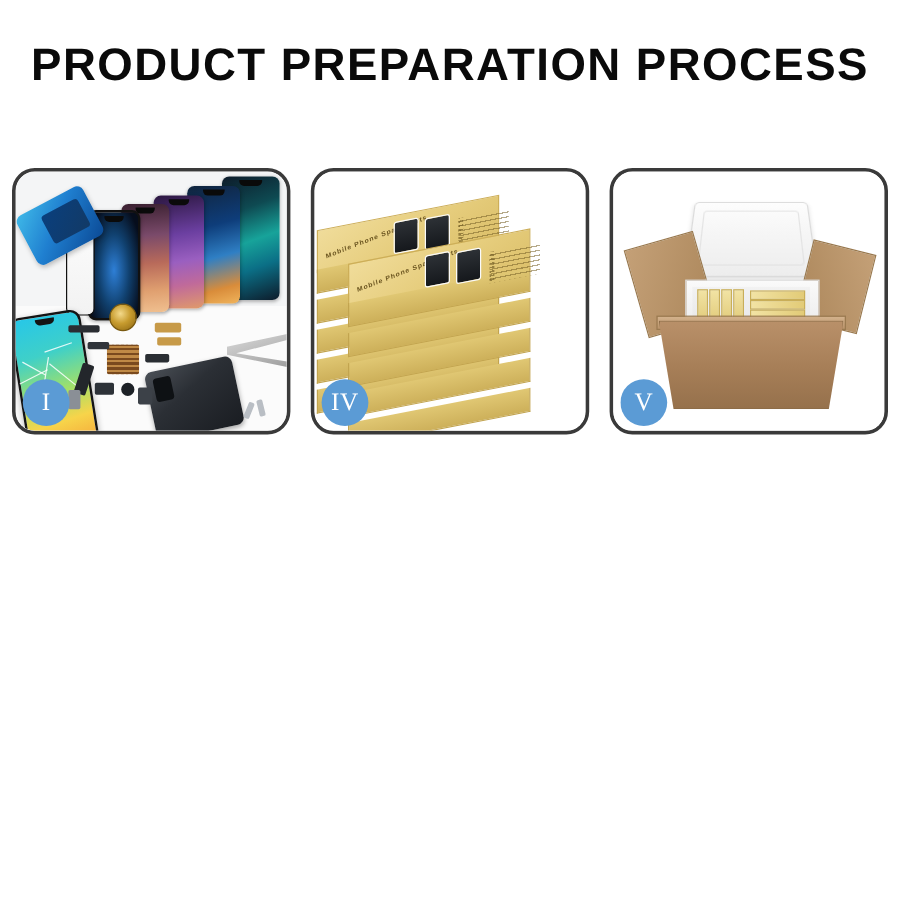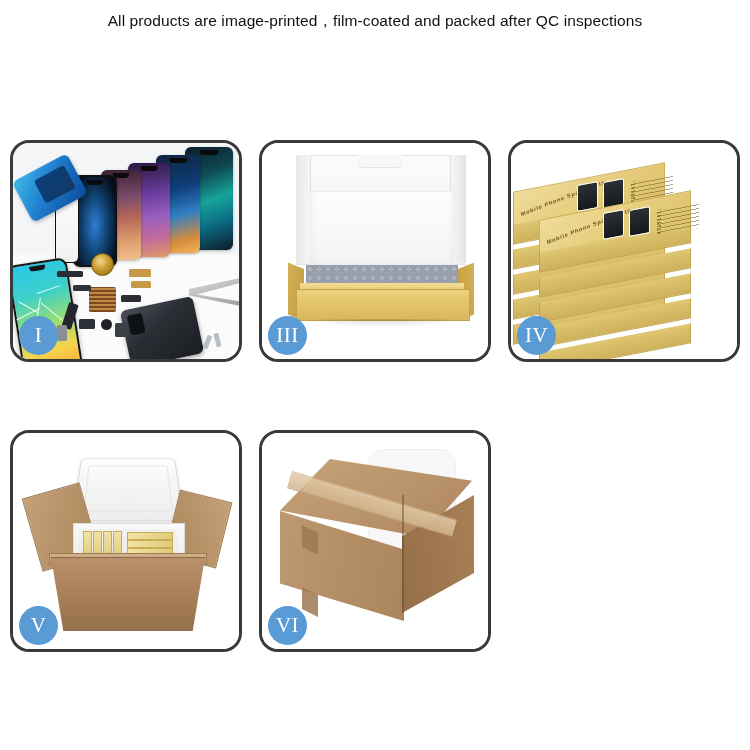--- a/index.html
+++ b/index.html
@@ -431,21 +431,21 @@
     position:absolute; left:140px; top:62px; width:1.5px; height:118px;
     background: rgba(90,66,40,.45);
   }
 </style>
 </head>
 <body>
 
 <div class="page">
 
   <div class="header">
-    <p class="subtitle">All products are image-printed，film-coated and packed after QC inspections</p>
+    <h1 class="title">PRODUCT PREPARATION PROCESS</h1>
   </div>
 
   <div class="grid">
 
     <div class="panel">
       <div class="panel-inner">
         <div class="p1-bg"></div>
 
         <div class="p1-fan">
           <div class="ph ph5">
@@ -491,37 +491,20 @@
         <i class="prt" style="left:102px;top:180px;width:12px;height:14px;background:#3c4148;"></i>
         <i class="prt" style="left:192px;top:192px;width:5px;height:14px;background:#b9bec4;transform:rotate(22deg);"></i>
         <i class="prt" style="left:202px;top:190px;width:5px;height:14px;background:#b9bec4;transform:rotate(-14deg);"></i>
         <i class="prt" style="left:60px;top:142px;width:18px;height:6px;background:#30343a;"></i>
         <i class="prt" style="left:108px;top:152px;width:20px;height:7px;background:#2a2e33;"></i>
       </div>
       <div class="badge">I</div>
     </div>
 
 
-    <div class="panel">
-      <div class="panel-inner">
-        <div class="p3-bg"></div>
-        <div class="p3-lid"></div>
-        <div class="p3-lid-fold-l"></div>
-        <div class="p3-lid-fold-r"></div>
-        <div class="p3-lid-tab"></div>
-        <div class="p3-foam"></div>
-        <div class="p3-bubble"></div>
-        <div class="p3-tray-left"></div>
-        <div class="p3-tray-right"></div>
-        <div class="p3-tray-top"></div>
-        <div class="p3-tray-front"></div>
-        <div class="p3-shadow"></div>
-      </div>
-      <div class="badge">III</div>
-    </div>
 
     <div class="panel">
       <div class="panel-inner">
         <div class="p4-bg"></div>
 
         <div class="stk" style="left:2px;top:34px;">
           <div class="box-top" style="left:0;top:0;"></div>
           <div class="box-front" style="left:0;top:33px;"></div>
           <div class="lbl" style="left:7px;top:18px;">Mobile Phone Spare Parts</div>
           <div class="scr" style="left:64px;top:6px;"></div>
@@ -567,29 +550,15 @@
           <i class="ybar flat" style="left:48px;top:11px;"></i>
           <i class="ybar flat" style="left:48px;top:19px;"></i>
           <i class="ybar flat" style="left:48px;top:27px;"></i>
         </div>
         <div class="p5-carton-rim"></div>
         <div class="p5-carton"></div>
       </div>
       <div class="badge">V</div>
     </div>
 
-    <div class="panel">
-      <div class="panel-inner">
-        <div class="p6-bg"></div>
-        <div class="p6-ghost"></div>
-        <div class="p6-top"></div>
-        <div class="p6-left"></div>
-        <div class="p6-right"></div>
-        <div class="p6-tape"></div>
-        <div class="p6-tab1"></div>
-        <div class="p6-tab2"></div>
-        <div class="p6-edge"></div>
-      </div>
-      <div class="badge">VI</div>
-    </div>
 
   </div>
 </div>
 
 </body></html>

